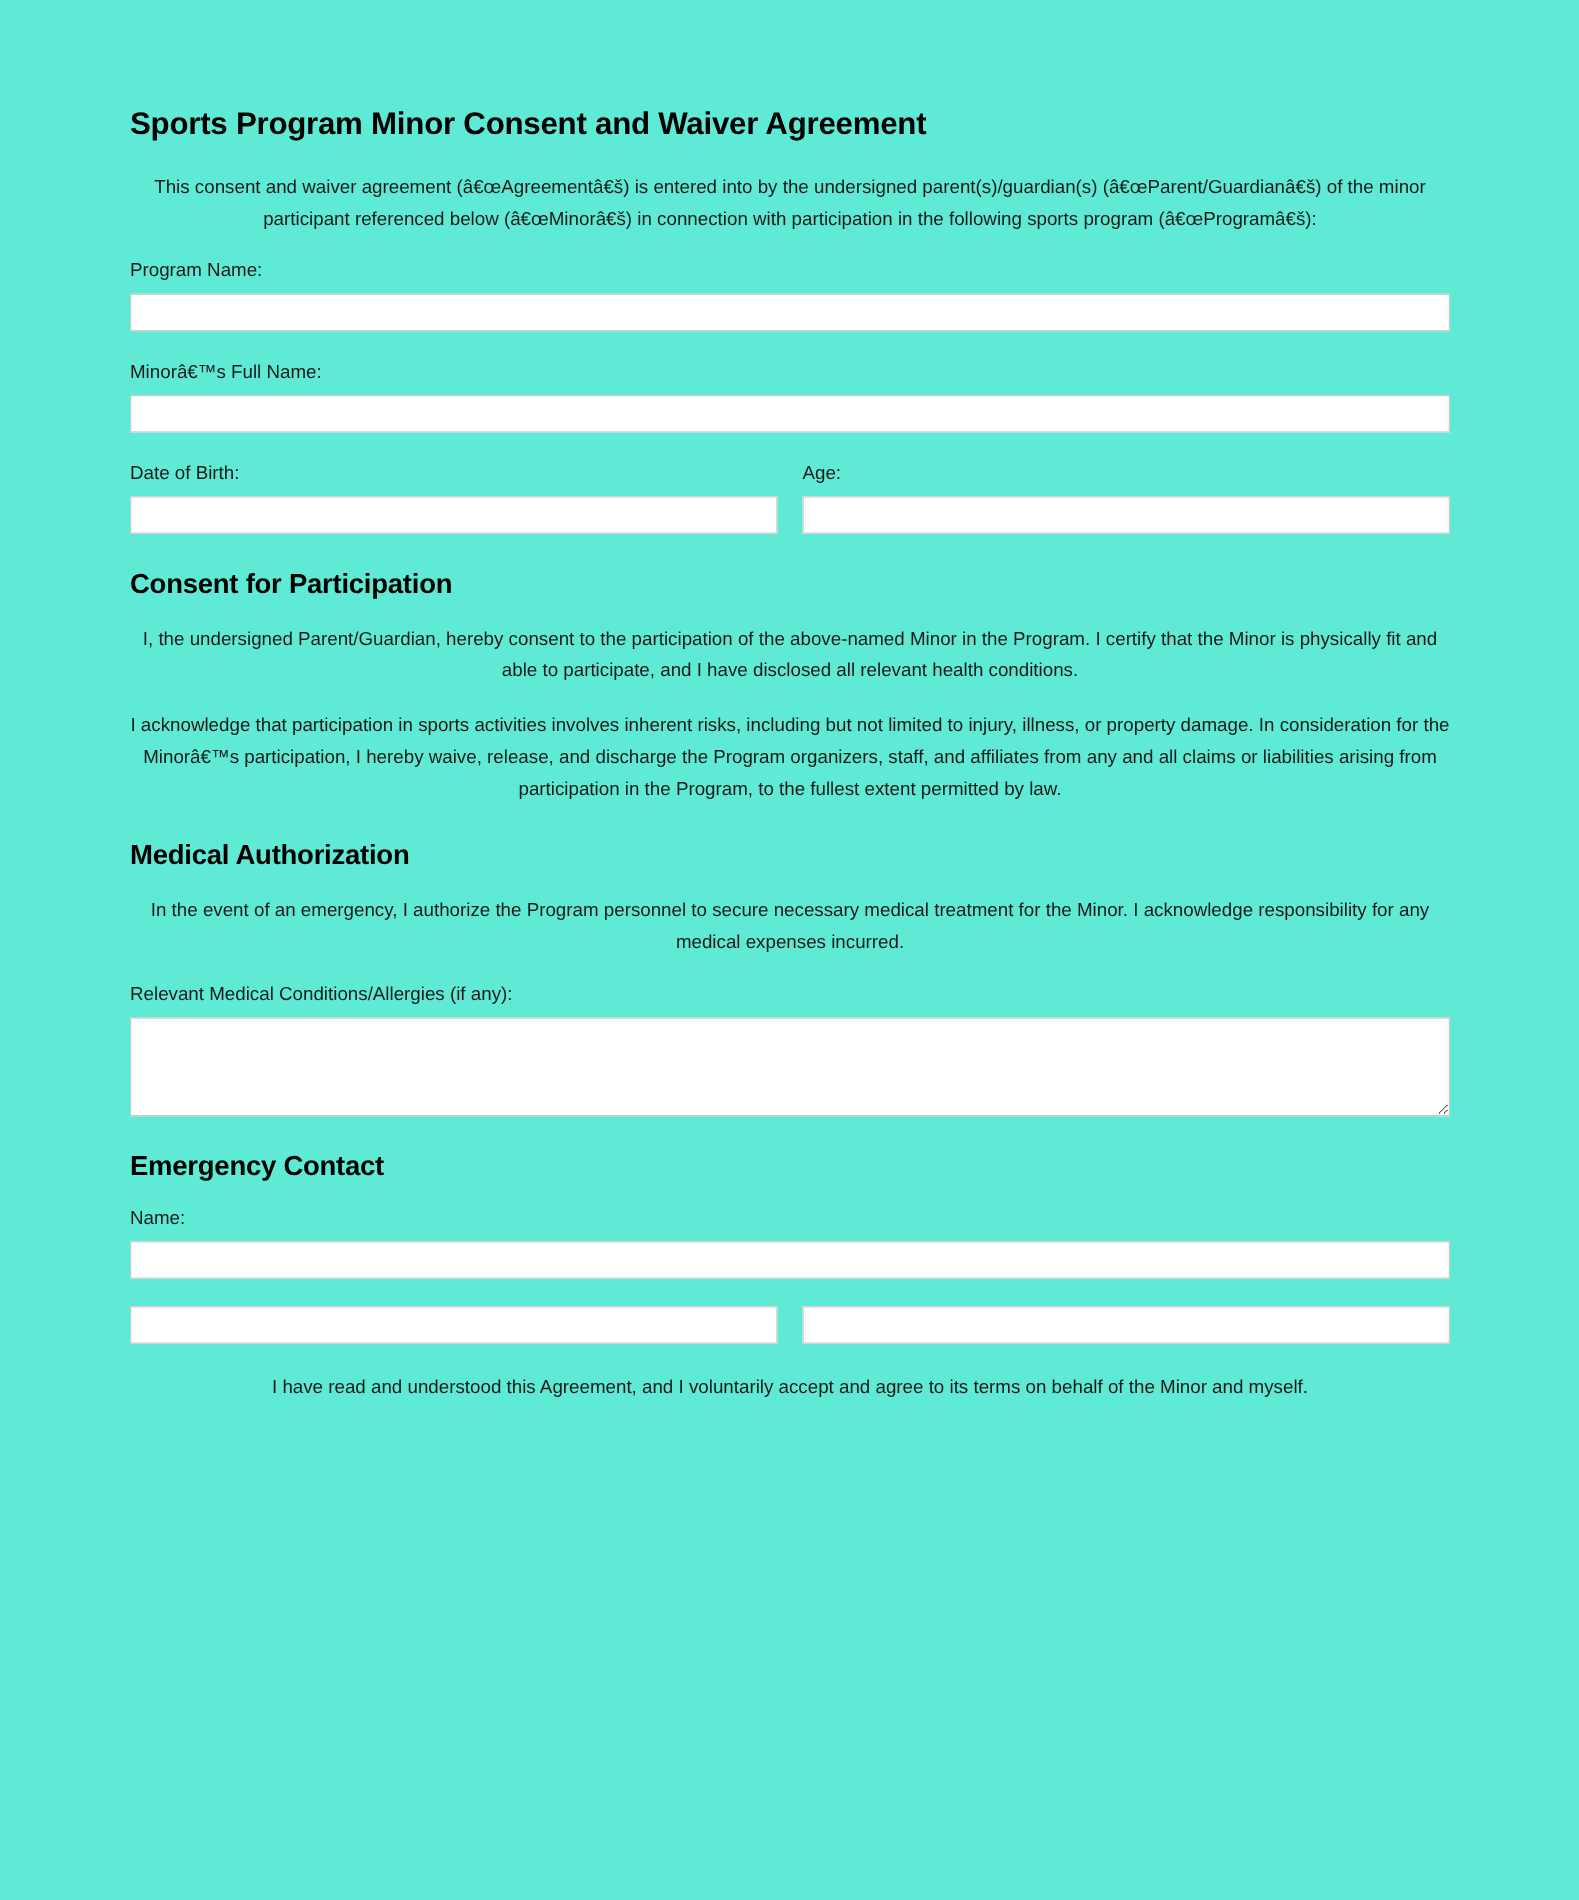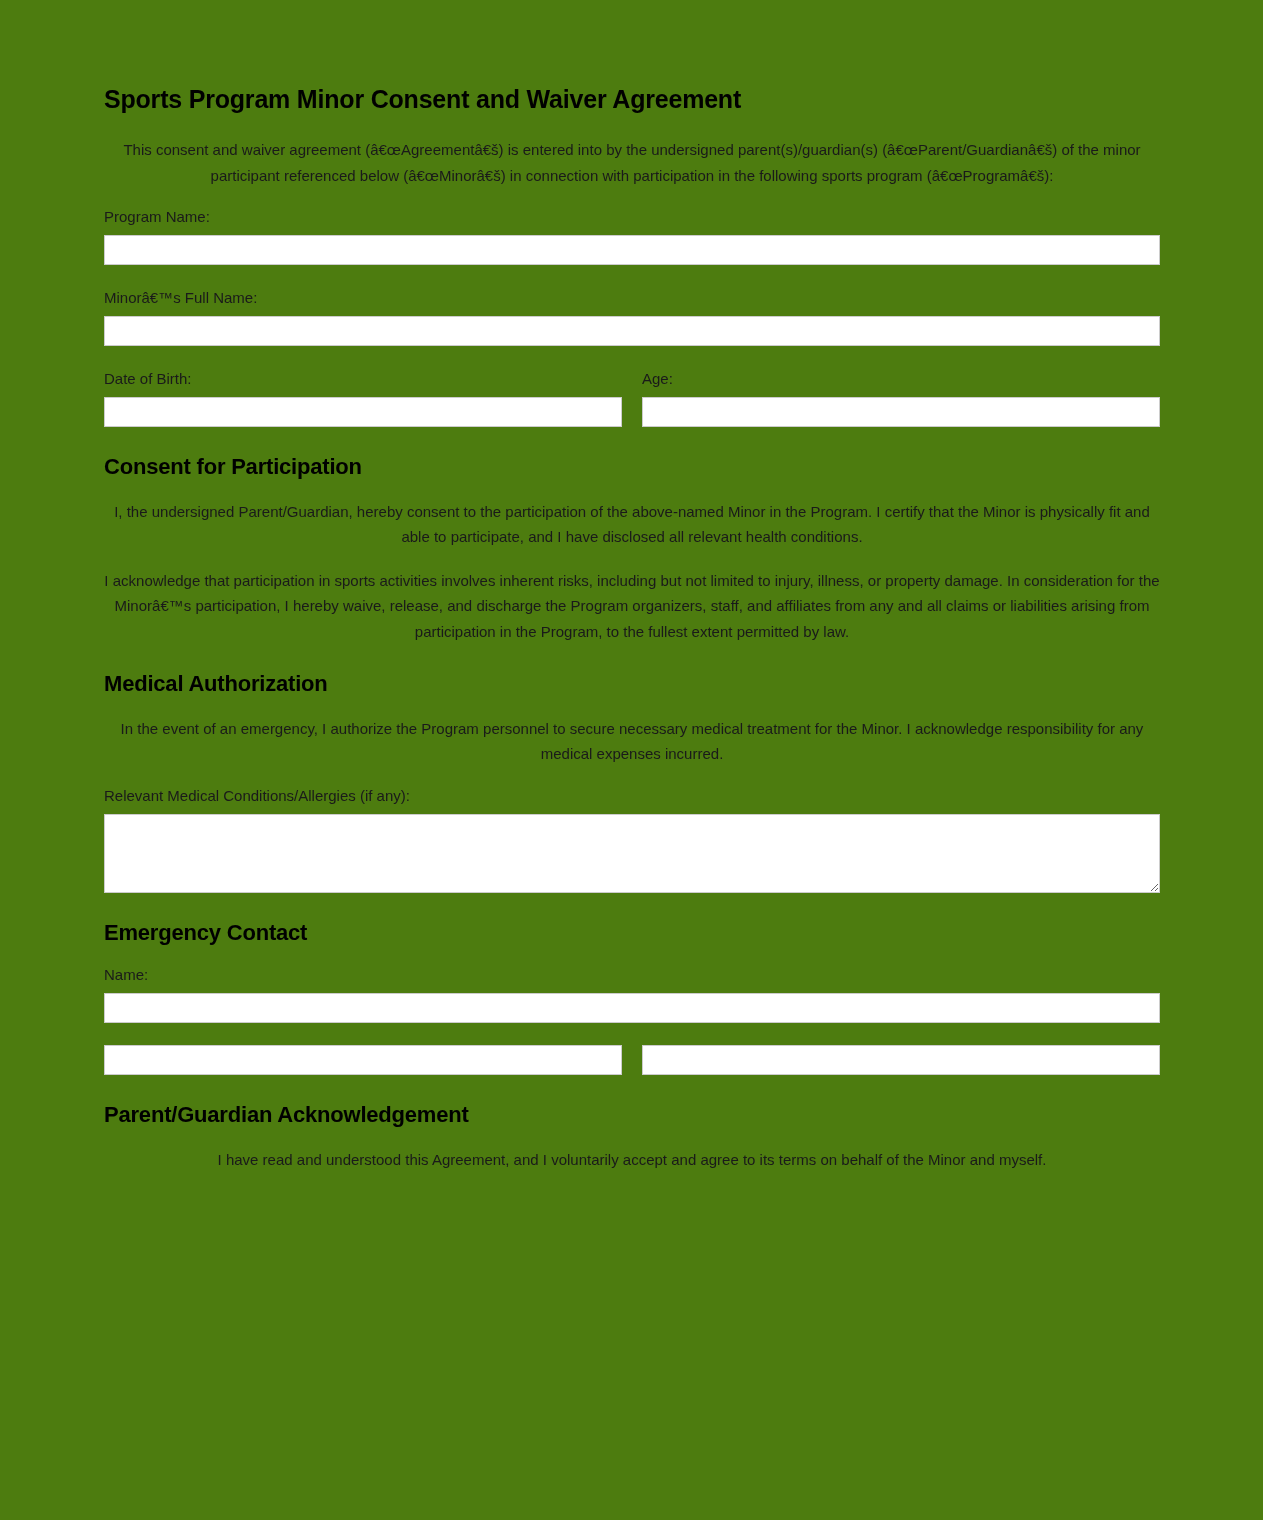--- a/index.html
+++ b/index.html
@@ -14,21 +14,21 @@
     font-family: "Liberation Sans", sans-serif;
     color: #000000;
     -webkit-font-smoothing: antialiased;
   }
 
   .page {
     box-sizing: border-box;
     width: 1263px;
     min-height: 1520px;
     padding: 84px 104px 40px 104px;
-    background: #4d7c0f;
+    background: #5eead4;
   }
 
   .doc {
     width: 1056px;
   }
 
   h1.doc-title {
     font-size: 25px;
     line-height: 1.25;
     font-weight: bold;
@@ -161,17 +161,16 @@
 
     <div class="row-2col">
       <div class="col">
         <input class="text-input" type="text" value="" style="">
       </div>
       <div class="col">
         <input class="text-input" type="text" value="" style="">
       </div>
     </div>
 
-    <h2 class="section-title">Parent/Guardian Acknowledgement</h2>
     <p class="body-text">I have read and understood this Agreement, and I voluntarily accept and agree to its terms on behalf of the Minor and myself.</p>
 
   </div>
 </div>
 
 </body></html>

